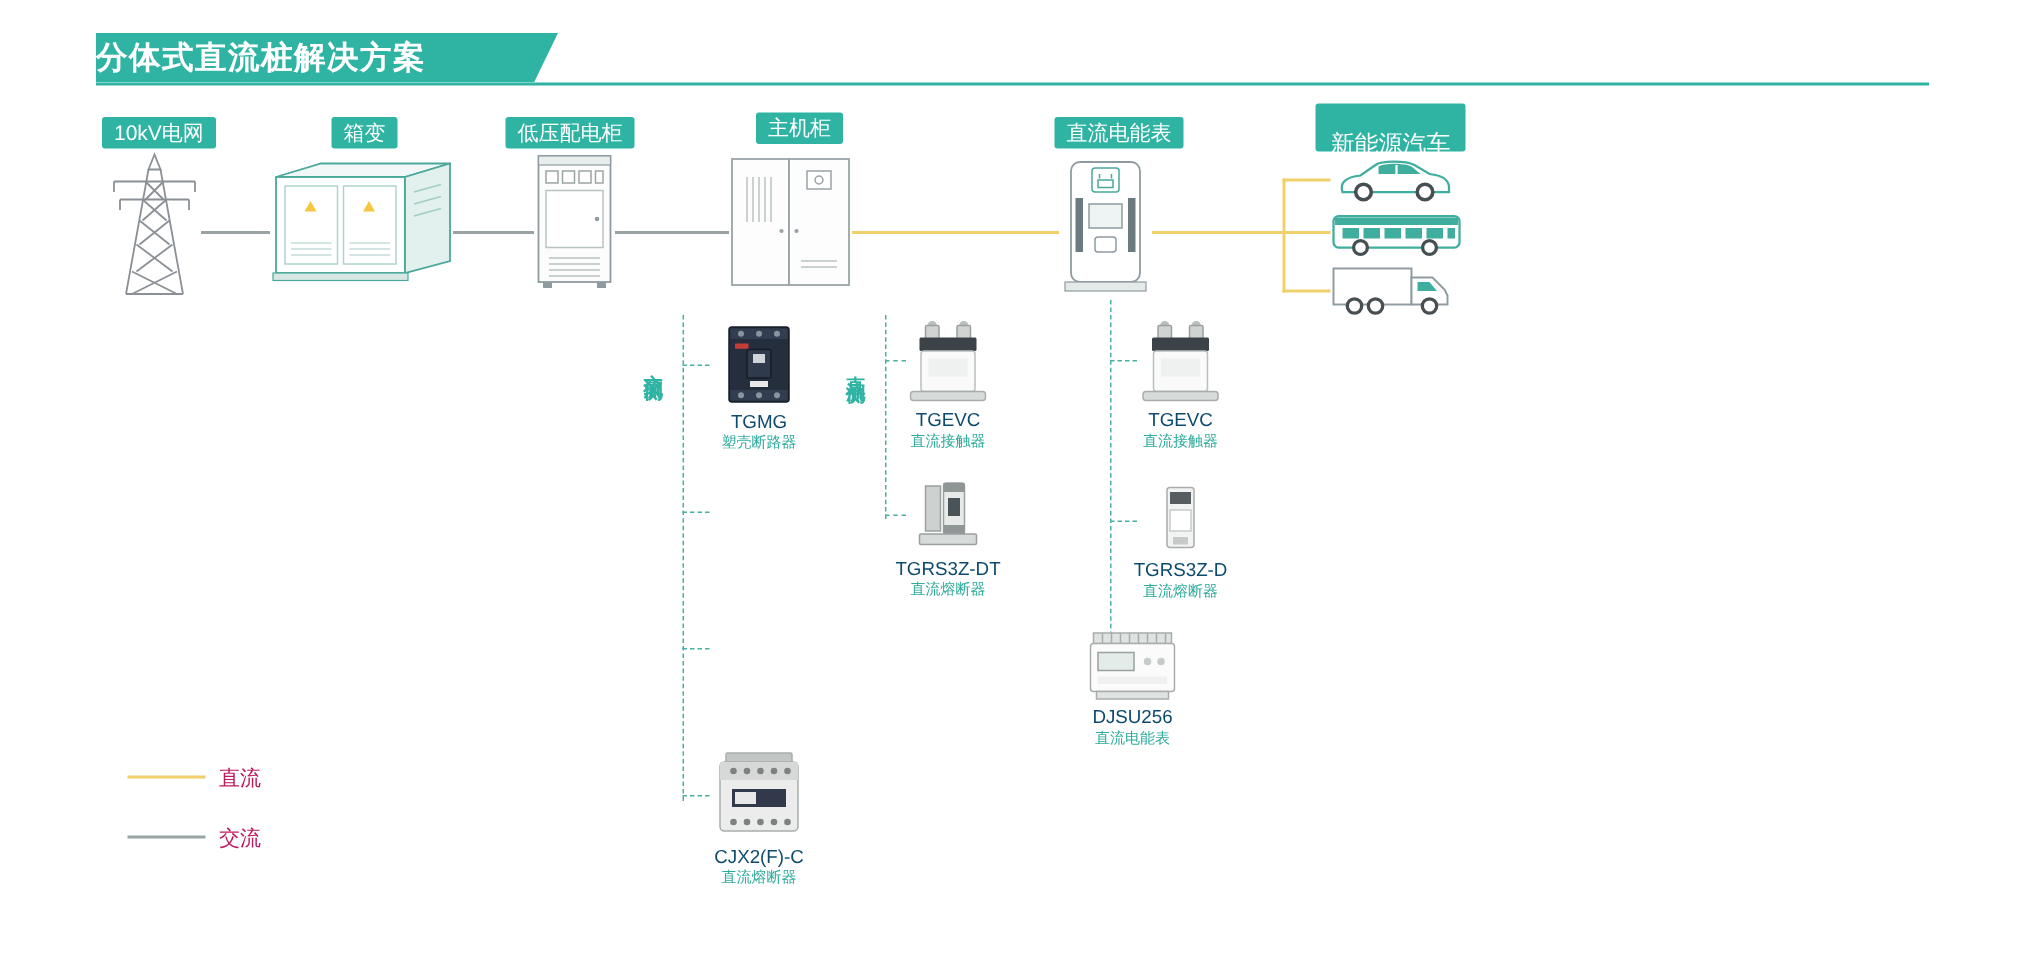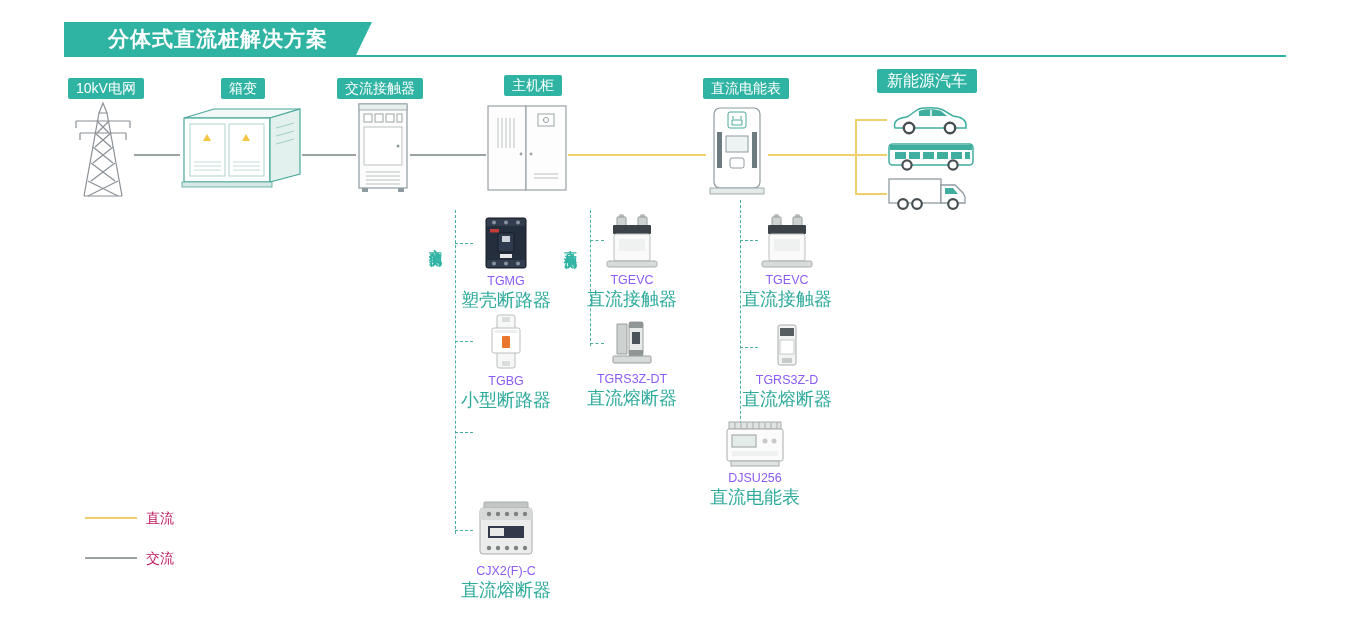--- a/index.html
+++ b/index.html
@@ -1,50 +1,50 @@
 <!DOCTYPE html>
 <html><head>
 <meta charset="utf-8">
 <style>
   *{margin:0;padding:0;box-sizing:border-box}
   html,body{background:#ffffff}
   body{font-family:"Liberation Sans","DejaVu Sans",sans-serif}
   .canvas{position:relative;width:1350px;height:640px;background:#fff;overflow:hidden}
   .abs{position:absolute}
   .title-banner{position:absolute;left:64px;top:22px;width:308px;height:33px;line-height:33px;
-    text-align:center;background:#2fb3a3;color:#fff;font-size:21px;font-weight:bold;letter-spacing:1px;
+    background:#2fb3a3;color:#fff;font-size:21px;font-weight:bold;letter-spacing:1px;
     clip-path:polygon(0 0,100% 0,calc(100% - 16px) 100%,0 100%)}
   .title-underline{position:absolute;left:64px;top:55px;width:1222px;height:2px;background:#2fb3a3}
   .badge{position:absolute;background:#2fb3a3;color:#fff;font-weight:normal;font-size:14px;height:21px;
     line-height:21px;padding:0 8px;border-radius:2px;white-space:nowrap}
-  .badge.big{font-size:16px;height:24px;line-height:24px;padding:0 10px}
+  .badge.big{font-size:16px;height:24px;line-height:24px;padding:16px 10px}
   .ac-line{position:absolute;border-top:2px solid #9aa3a3;height:0}
   .dc-line{position:absolute;border-top:2px solid #f0d06a;height:0}
   .dc-vline{position:absolute;border-left:2px solid #f0d06a;width:0}
   .dash-v{position:absolute;border-left:1px dashed #4cb0a1;width:0}
   .dash-h{position:absolute;border-top:1px dashed #4cb0a1;height:0;width:18px}
   .side-label{position:absolute;writing-mode:vertical-rl;text-orientation:upright;color:#2fb3a3;
     font-size:13px;font-weight:bold;letter-spacing:3px}
   .product{position:absolute;width:110px;display:flex;flex-direction:column;align-items:center}
-  .product .model{margin-top:3px;color:#8b5cf6;font-size:12.5px;line-height:1.3;text-align:center}
-  .product .pname{color:#2fab9c;font-size:18px;line-height:1.3;text-align:left}
+  .product .model{margin-top:3px;color:#0c4a6e;font-size:12.5px;line-height:1.3;text-align:center}
+  .product .pname{color:#2fab9c;font-size:10px;line-height:1.3;text-align:left}
   .legend-line{position:absolute;width:52px;height:0}
   .legend-text{position:absolute;color:#be185d;font-size:14px}
 </style>
 </head>
 <body>
 
 <div class="canvas">
 
   <div class="title-banner">分体式直流桩解决方案</div>
   <div class="title-underline"></div>
 
   <div class="badge" style="left:68px;top:78px">10kV电网</div>
   <div class="badge" style="left:221px;top:78px">箱变</div>
-  <div class="badge" style="left:337px;top:78px">交流接触器</div>
+  <div class="badge" style="left:337px;top:78px">低压配电柜</div>
   <div class="badge" style="left:504px;top:75px">主机柜</div>
   <div class="badge" style="left:703px;top:78px">直流电能表</div>
   <div class="badge big" style="left:877px;top:69px">新能源汽车</div>
 
   <div class="ac-line" style="left:134px;top:154px;width:46px"></div>
   <div class="ac-line" style="left:302px;top:154px;width:54px"></div>
   <div class="ac-line" style="left:410px;top:154px;width:76px"></div>
 
   <div class="dc-line" style="left:568px;top:154px;width:138px"></div>
   <div class="dc-line" style="left:768px;top:154px;width:87px"></div>
@@ -196,32 +196,20 @@
         <circle cx="40" cy="47.5" r="2" fill="#8b939f"></circle>
       <rect x="20" y="17" width="16" height="19" rx="1" fill="#2f3a4c" stroke="#161d28"></rect>
       <rect x="24" y="20" width="8" height="6" fill="#cfd4da"></rect>
       <rect x="12" y="13" width="9" height="3.5" fill="#c43c35"></rect>
       <rect x="22" y="38" width="12" height="4" fill="#e8e8e8"></rect>
     </svg>
     <div class="model">TGMG</div>
     <div class="pname">塑壳断路器</div>
   </div>
 
-  <div class="product" style="left:451px;top:313px">
-    <svg width="40" height="57" viewBox="0 0 40 57">
-      <rect x="11" y="2" width="18" height="53" rx="2" fill="#f7f7f7" stroke="#b9bfbe"></rect>
-      <rect x="16" y="4" width="8" height="5" fill="#d9dedd"></rect>
-      <rect x="16" y="48" width="8" height="5" fill="#d9dedd"></rect>
-      <rect x="6" y="15" width="28" height="25" rx="2" fill="#ffffff" stroke="#b9bfbe"></rect>
-      <rect x="8" y="17" width="24" height="3" fill="#eef1f0"></rect>
-      <rect x="16" y="23" width="8" height="12" rx="1" fill="#e8762d"></rect>
-    </svg>
-    <div class="model">TGBG</div>
-    <div class="pname">小型断路器</div>
-  </div>
 
 
   <div class="product" style="left:451px;top:500px">
     <svg width="60" height="60" viewBox="0 0 60 60">
       <rect x="8" y="2" width="44" height="8" rx="1" fill="#c2c6c5" stroke="#a8adac"></rect>
       <rect x="4" y="8" width="52" height="46" rx="3" fill="#ececec" stroke="#a8adac"></rect>
       <rect x="4" y="8" width="52" height="12" fill="#d7d9d8"></rect>
       <g fill="#7c8280">
         <circle cx="13" cy="14" r="2.2"></circle>
           <circle cx="22" cy="14" r="2.2"></circle>

